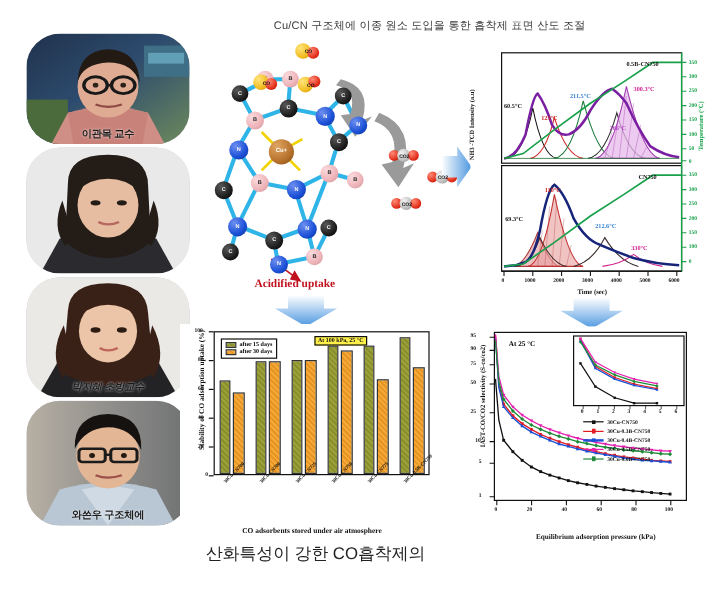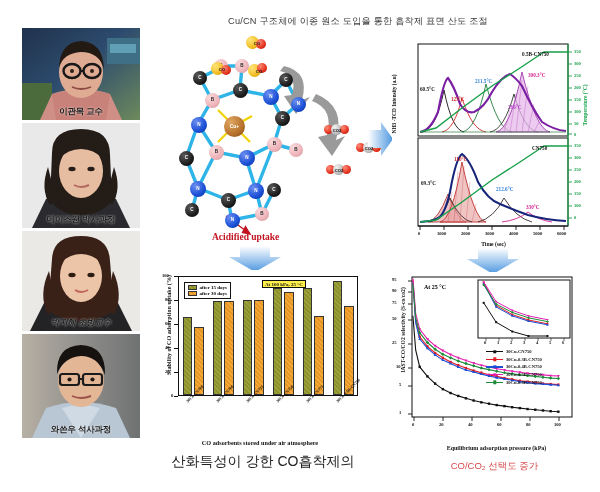--- a/index.html
+++ b/index.html
@@ -16,22 +16,22 @@
   
   .title {
     position:absolute; left:148px; top:15px; width:420px;
     font-size:9.2px; color:#3a3a3a; letter-spacing:.2px;
     text-align:center; font-family:"Liberation Sans", sans-serif;
   }
 
   
   .photos { position:absolute; left:22px; top:28px; width:118px; }
   .photo {
-    position:relative; width:118px; margin-bottom:3px;
-    overflow:hidden; background:#cfcfcf;
+    position:relative; width:136px; margin-bottom:3px;
+    overflow:hidden; background:#cfcfcf;border-radius:28px;
   }
   .photo .img { width:100%; height:100%; display:block; }
   .photo .cap {
     position:absolute; left:0; right:0; bottom:2px;
     text-align:center; color:#1b1b1b; font-size:8.5px;
     font-weight:bold; text-shadow:0 0 2px rgba(255,255,255,.85);
     letter-spacing:-.2px;
   }
   #ph0 { height:92px; }
   #ph1 { height:105px; }
@@ -190,21 +190,20 @@
         <path d="M10 105 L24 76 Q59 62 94 76 L108 105 Z" fill="#2b2b2f"></path>
         <path d="M30 30 Q30 6 59 6 Q88 6 88 32 L90 78 Q78 92 59 92 Q40 92 28 78 Z" fill="#241c17"></path>
         <ellipse cx="59" cy="48" rx="22" ry="27" fill="#e7bda2"></ellipse>
         <path d="M37 36 Q40 16 59 15 Q78 16 81 36 Q72 26 59 26 Q46 26 37 36 Z" fill="#241c17"></path>
         <ellipse cx="50" cy="46" rx="3.6" ry="2.2" fill="#241c17"></ellipse>
         <ellipse cx="69" cy="46" rx="3.6" ry="2.2" fill="#241c17"></ellipse>
         <path d="M52 62 Q59 66 67 62" stroke="#b5685f" stroke-width="2" fill="none"></path>
         <path d="M26 44 Q18 66 28 82 L34 76 Z" fill="#241c17"></path>
         <path d="M92 44 Q100 66 90 82 L84 76 Z" fill="#241c17"></path>
       </svg>
-      <div class="cap">메이즈웬 박사과정</div>
     </div>
 
     <div class="photo" id="ph2">
       <svg class="img" viewBox="0 0 118 100" preserveAspectRatio="none">
         <rect width="118" height="100" fill="#ebe9e6"></rect>
         <path d="M8 100 L22 72 Q59 58 96 72 L110 100 Z" fill="#232326"></path>
         <path d="M30 28 Q31 5 59 5 Q87 5 88 30 L92 80 Q76 90 59 90 Q42 90 26 80 Z" fill="#3a2118"></path>
         <ellipse cx="59" cy="45" rx="21" ry="26" fill="#ecc4a8"></ellipse>
         <path d="M38 32 Q42 13 59 12 Q76 13 80 32 Q70 23 59 23 Q48 23 38 32 Z" fill="#3a2118"></path>
         <ellipse cx="50" cy="44" rx="3.6" ry="2.2" fill="#2a1b13"></ellipse>
@@ -230,21 +229,21 @@
         <path d="M40 74 L59 104 L78 74 Q59 68 40 74 Z" fill="#cfdae4"></path>
         <ellipse cx="59" cy="46" rx="23" ry="27" fill="#e3b696"></ellipse>
         <path d="M35 40 Q34 12 59 11 Q84 12 83 41 Q76 22 59 22 Q42 23 35 40 Z" fill="#161210"></path>
         <rect x="38" y="40" width="19" height="11" rx="2.5" fill="none" stroke="#1b1b1b" stroke-width="2.2"></rect>
         <rect x="61" y="40" width="19" height="11" rx="2.5" fill="none" stroke="#1b1b1b" stroke-width="2.2"></rect>
         <line x1="57" y1="45" x2="61" y2="45" stroke="#1b1b1b" stroke-width="2"></line>
         <ellipse cx="47.5" cy="45.5" rx="2.1" ry="2.1" fill="#241a14"></ellipse>
         <ellipse cx="70.5" cy="45.5" rx="2.1" ry="2.1" fill="#241a14"></ellipse>
         <path d="M50 62 Q59 66 69 62" stroke="#9c5149" stroke-width="1.9" fill="none"></path>
       </svg>
-      <div class="cap">와쓴우 석사과정</div>
+      <div class="cap">와쓴우 구조체에</div>
     </div>
   </div>
 
   <div class="molpanel">
     <svg width="215" height="200" viewBox="0 0 215 200">
 
       <g stroke="#2fb4e8" stroke-width="3.4" fill="none" stroke-linecap="round">
         <path d="M20 86 L34 62 L62 52 L92 58 L104 80 L96 106 L68 120 L38 114 Z"></path>
         <path d="M8 120 L20 86 M8 120 L20 150 M20 150 L50 162 M50 162 L78 152 M78 152 L96 106"></path>
         <path d="M38 114 L20 150 M68 120 L78 152 M34 62 L22 40 M62 52 L64 28 M92 58 L108 42"></path>
@@ -789,15 +788,14 @@
         <div class="row">
           <span class="line" style="background: rgb(30, 140, 58);"></span>
           <span>30Cu-0.6B-CN750</span>
         </div>
       </div>
   </div>
 
   <div class="cap-ko-left">
     <div>산화특성이 강한 CO흡착제의</div>
   </div>
-  <div class="cap-ko-right">CO/CO₂ 선택도 증가</div>
 
 </div>
 
 </body></html>

